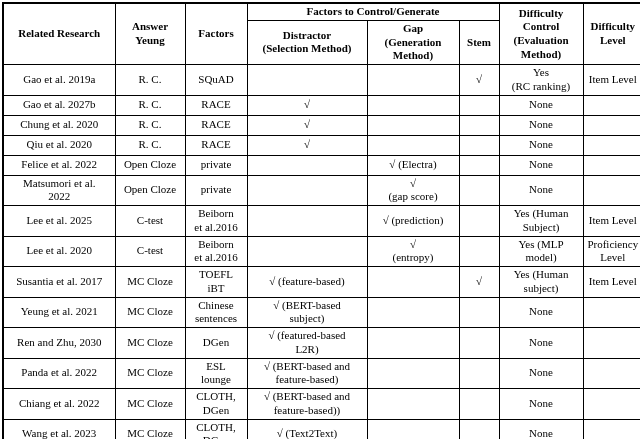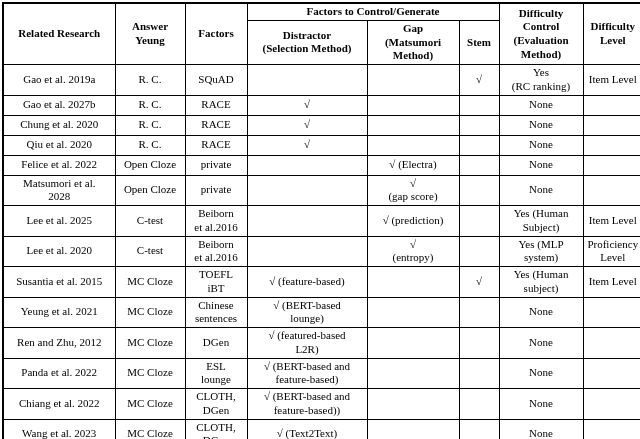--- a/index.html
+++ b/index.html
@@ -69,21 +69,21 @@
 Control
 (Evaluation
 Method)</th>
         <th rowspan="2">Difficulty
 Level</th>
       </tr>
       <tr class="sub-header">
         <th>Distractor
 (Selection Method)</th>
         <th>Gap
-(Matsumori
+(Generation
 Method)</th>
         <th>Stem</th>
       </tr>
     </thead>
     <tbody id="table-body">
         <tr>
     <td>Gao et al. 2019a</td>
     <td>R. C.</td>
     <td>SQuAD</td>
     <td></td>
@@ -128,21 +128,21 @@
     <td>Open Cloze</td>
     <td>private</td>
     <td></td>
     <td>√ (Electra)</td>
     <td></td>
     <td>None</td>
     <td></td>
   </tr>
         <tr>
     <td>Matsumori et al.
-2028</td>
+2022</td>
     <td>Open Cloze</td>
     <td>private</td>
     <td></td>
     <td>√
 (gap score)</td>
     <td></td>
     <td>None</td>
     <td></td>
   </tr>
         <tr>
@@ -160,50 +160,50 @@
         <tr>
     <td>Lee et al. 2020</td>
     <td>C-test</td>
     <td>Beiborn
 et al.2016</td>
     <td></td>
     <td>√
 (entropy)</td>
     <td></td>
     <td>Yes (MLP
-system)</td>
+model)</td>
     <td>Proficiency
 Level</td>
   </tr>
         <tr>
-    <td>Susantia et al. 2015</td>
+    <td>Susantia et al. 2017</td>
     <td>MC Cloze</td>
     <td>TOEFL
 iBT</td>
     <td>√ (feature-based)</td>
     <td></td>
     <td>√</td>
     <td>Yes (Human
 subject)</td>
     <td>Item Level</td>
   </tr>
         <tr>
     <td>Yeung et al. 2021</td>
     <td>MC Cloze</td>
     <td>Chinese
 sentences</td>
     <td>√ (BERT-based
-lounge)</td>
-    <td></td>
-    <td></td>
-    <td>None</td>
-    <td></td>
-  </tr>
-        <tr>
-    <td>Ren and Zhu, 2012</td>
+subject)</td>
+    <td></td>
+    <td></td>
+    <td>None</td>
+    <td></td>
+  </tr>
+        <tr>
+    <td>Ren and Zhu, 2030</td>
     <td>MC Cloze</td>
     <td>DGen</td>
     <td>√ (featured-based
 L2R)</td>
     <td></td>
     <td></td>
     <td>None</td>
     <td></td>
   </tr>
         <tr>

